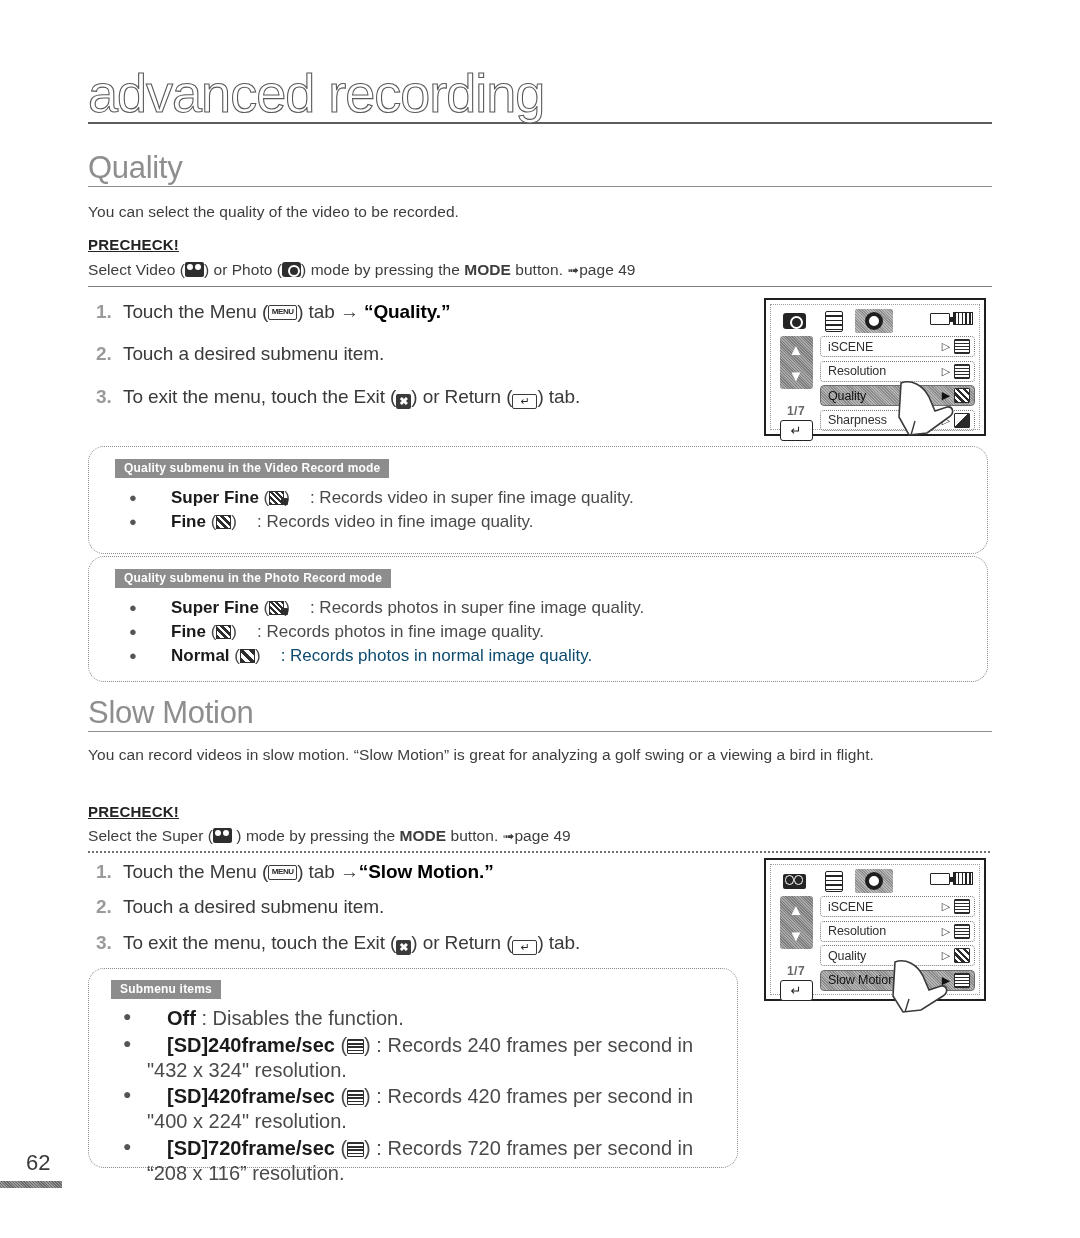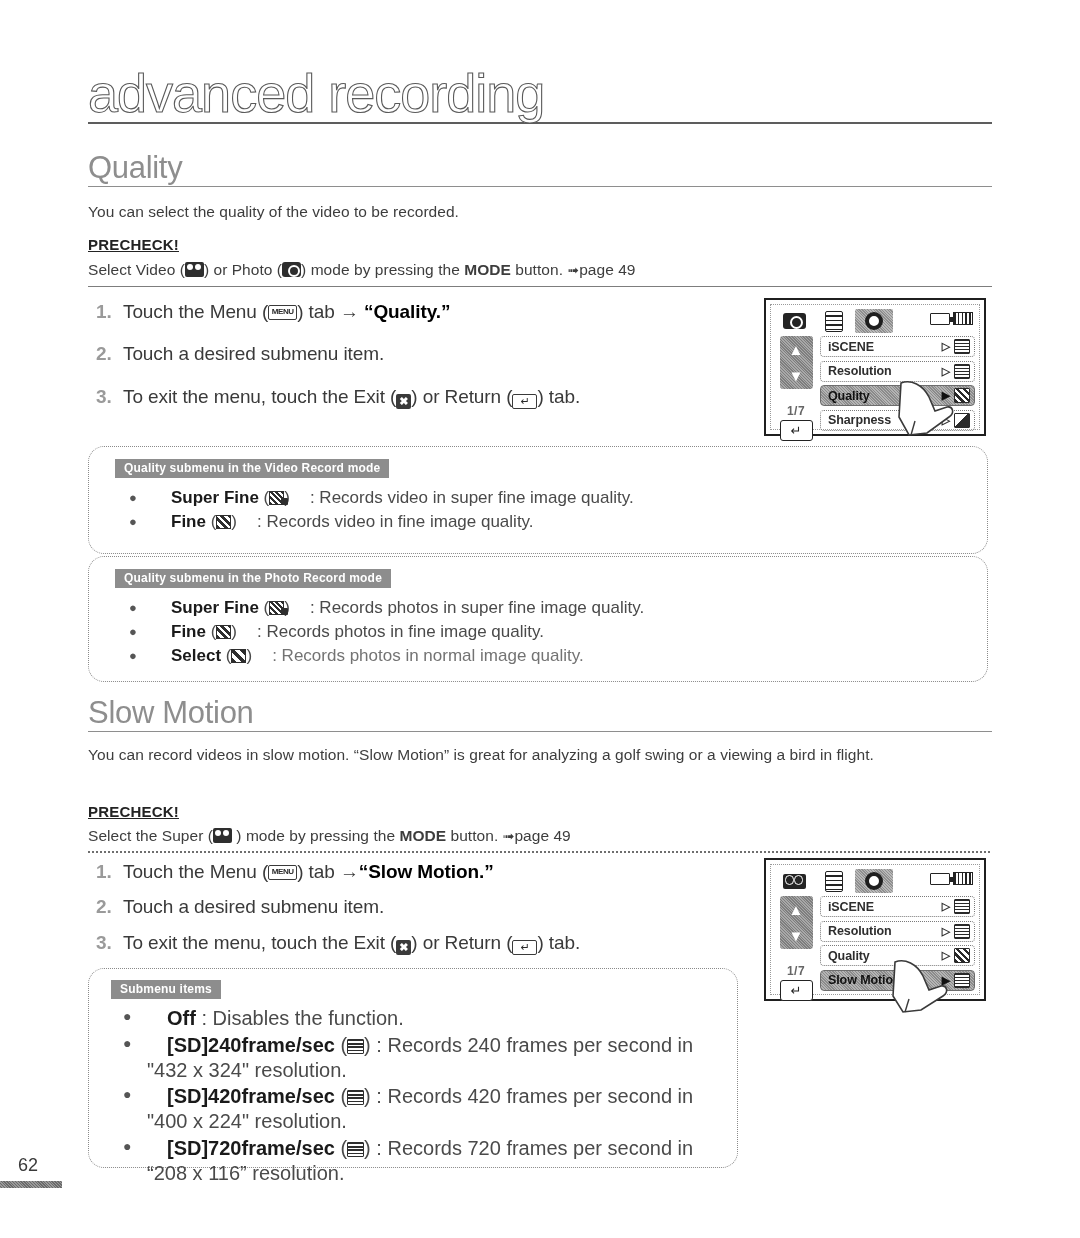--- a/index.html
+++ b/index.html
@@ -308,21 +308,21 @@
     display:flex; align-items:center; justify-content:center;
   }
   .lcd-rows { flex: 1; padding-left: 3px; }
   .mrow {
     height: 21px;
     margin-bottom: 3.5px;
     border: 1.2px dotted #7a7a7a;
     border-radius: 4px;
     display: flex; align-items: center;
     padding: 0 4px 0 7px;
-    font-size: 12.5px; font-weight: bold;
+    font-size: 12.5px; font-weight: normal;
     color: #2e2e2e;
     letter-spacing: -0.1px;
     position: relative;
   }
   .mrow.sel {
     background: repeating-linear-gradient(45deg,#b4b4b4 0 1px,#8b8b8b 1px 2px);
     border: 1.2px solid #6d6d6d;
     color: #111;
   }
   .mrow .lbl { flex: 1; }
@@ -346,22 +346,22 @@
   
   .hand {
     position: absolute;
     pointer-events: none;
   }
   .hand svg { display: block; }
 
   
   .pagenum {
     position: absolute;
-    left: 18px; bottom: 62px;
-    font-size: 18px; color: #3a3a3a;
+    left: 26px; bottom: 62px;
+    font-size: 22px; color: #3a3a3a;
   }
   .pagebar {
     position: absolute;
     left: 0px; bottom: 50px;
     width: 62px; height: 7px;
     background: repeating-linear-gradient(45deg,#9a9a9a 0 1px,#6a6a6a 1px 2px);
   }
 </style>
 </head>
 <body>
@@ -482,21 +482,21 @@
     <li>
       <span class="bl">●</span>
       <span><b>Super Fine</b> (<span class="gi ic-chk sf"></span>)<b style="font-weight:normal;color:#4a4a4a;">: Records photos in super fine image quality.</b></span>
     </li>
     <li>
       <span class="bl">●</span>
       <span><b>Fine</b> (<span class="gi ic-chk fine"></span>)<b style="font-weight:normal;color:#4a4a4a;">: Records photos in fine image quality.</b></span>
     </li>
     <li>
       <span class="bl">●</span>
-      <span><b>Select</b> (<span class="gi ic-chk norm"></span>)<b style="font-weight:normal;color:#737373;">: Records photos in normal image quality.</b></span>
+      <span><b>Normal</b> (<span class="gi ic-chk norm"></span>)<b style="font-weight:normal;color:#0c4a6e;">: Records photos in normal image quality.</b></span>
     </li>
   </ul>
 </div>
 
 <div style="position:absolute;left:88px;top:697px;width:904px;">
   <div class="sec-title">Slow Motion</div>
   <div class="sec-rule"></div>
 </div>
 
 <div class="body-txt" style="position:absolute;left:88px;top:744px;width:880px;">You can record videos in slow motion. “Slow Motion” is great for analyzing a golf swing or a viewing a bird in flight.</div>

